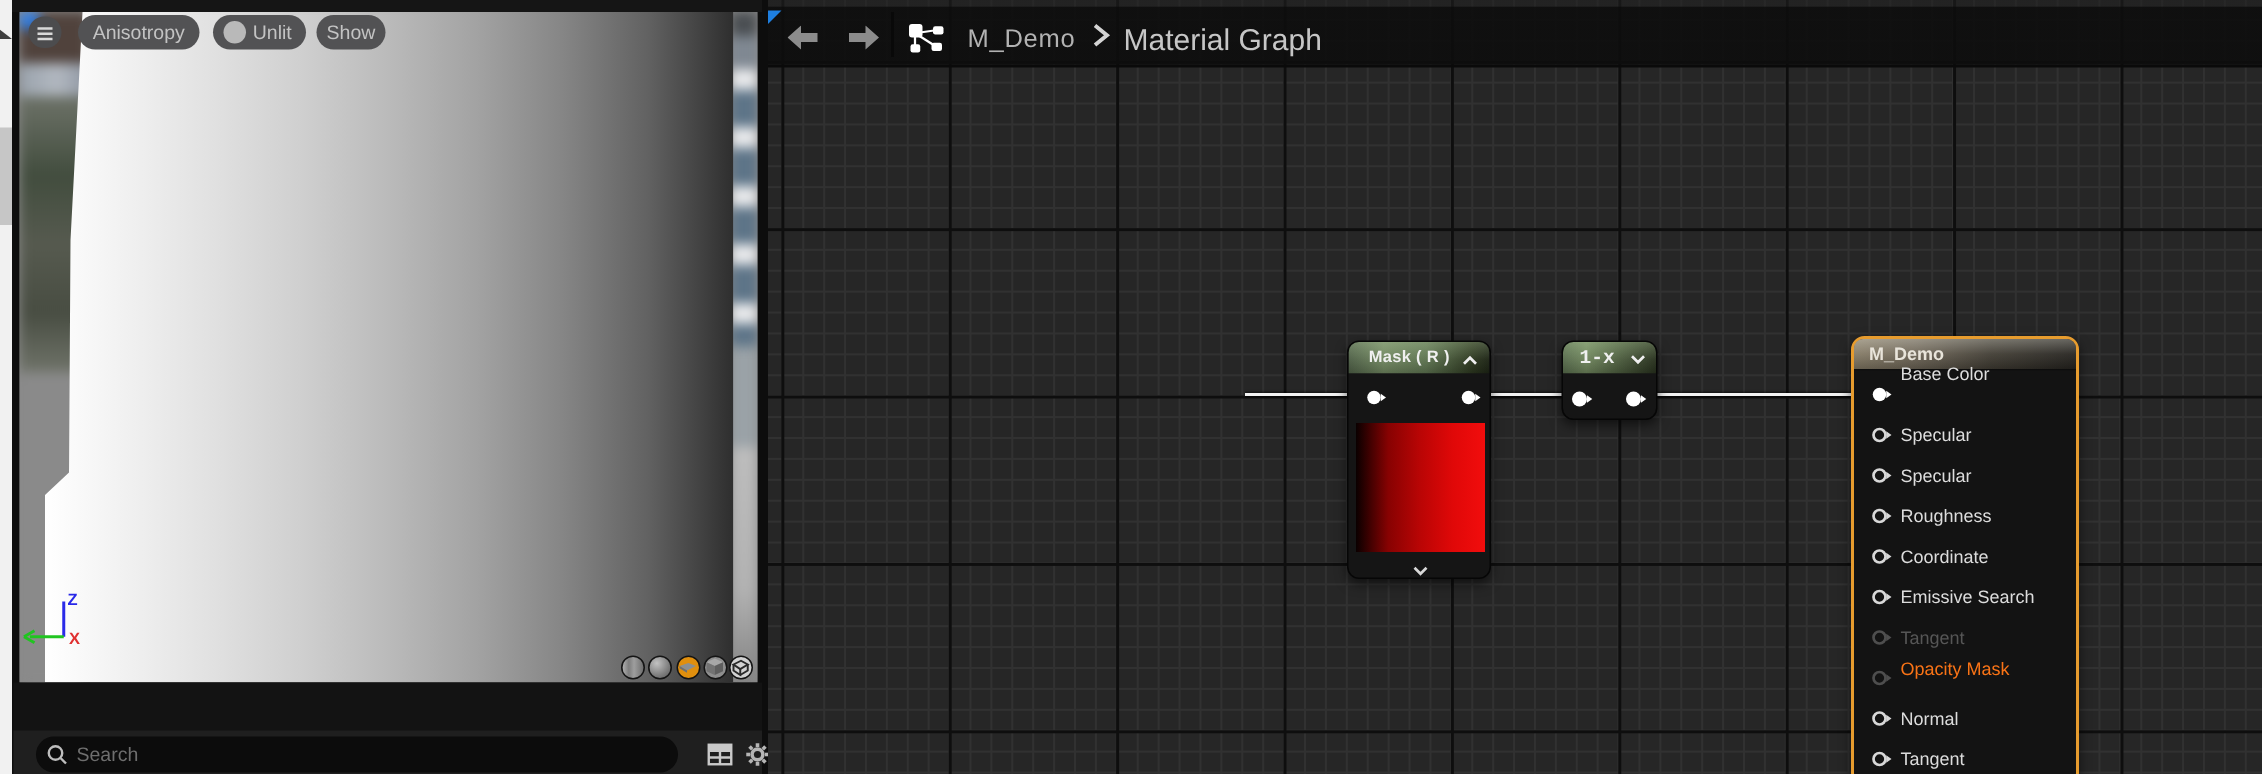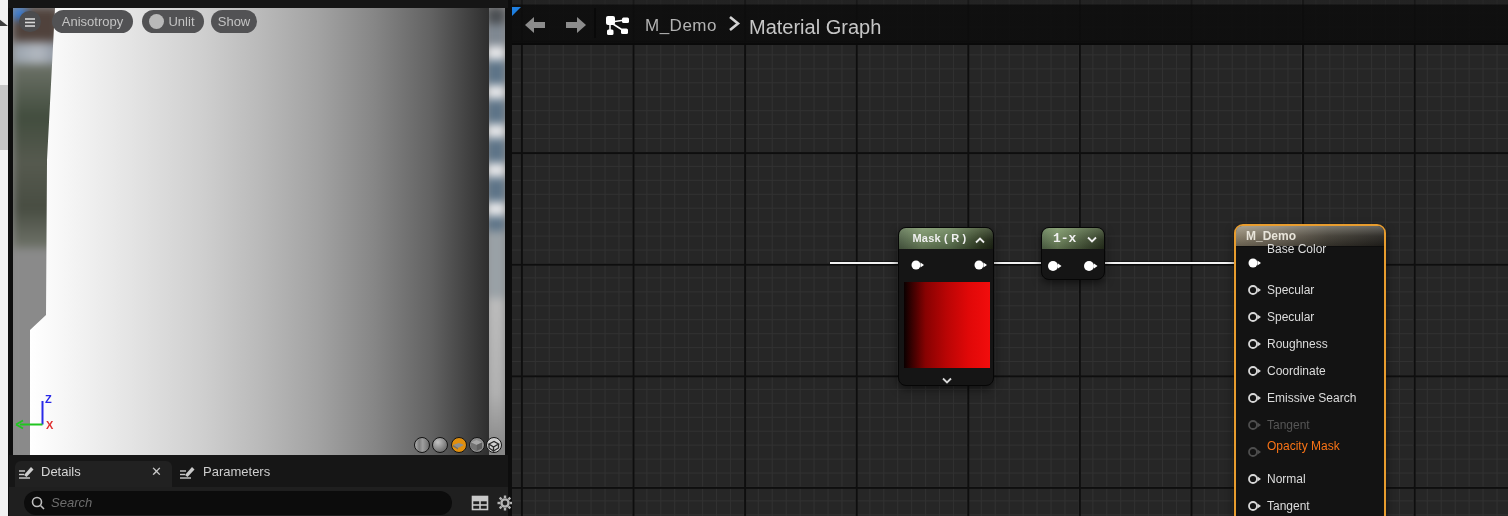--- a/index.html
+++ b/index.html
@@ -29,21 +29,21 @@
     color:#c3c3c3; font-size:13px; line-height:23px; text-align:center; top:2px; }
 
   
   .shapebtn { position:absolute; width:16px; height:16px; border-radius:8px; top:429px; border:1.5px solid #141414; }
 
   
   #details { left:9px; top:455px; width:499px; height:61px; background:#131313; }
   #tabbar { position:absolute; left:0; top:0; width:499px; height:32px; background:#161616; }
   #tab1 { position:absolute; left:6px; top:6px; width:157px; height:26px; background:#212121; border-radius:6px 6px 0 0; }
   #searchband { position:absolute; left:0; top:32px; width:499px; height:29px; background:#1f1f1f; }
-  #searchbox { position:absolute; left:15px; top:4px; width:428px; height:24px; background:#0c0c0c; border-radius:12px;font-style:italic; }
+  #searchbox { position:absolute; left:15px; top:4px; width:428px; height:24px; background:#0c0c0c; border-radius:12px; }
 
   
   #graph { left:512px; top:0; width:996px; height:516px; background-color:#262626;
     background-image:
       linear-gradient(#0e0e0e 0px, #0e0e0e 2px, transparent 2px),
       linear-gradient(90deg,#0e0e0e 0px, #0e0e0e 2px, transparent 2px),
       linear-gradient(#313131 0px, #313131 1px, transparent 1px),
       linear-gradient(90deg,#313131 0px, #313131 1px, transparent 1px);
     background-size:111.6px 111.6px,111.6px 111.6px,13.95px 13.95px,13.95px 13.95px;
     background-position:8.9px 40.5px,8.9px 40.5px,8.9px 12.6px,8.9px 12.6px;
@@ -135,42 +135,20 @@
           <g fill="none" stroke="#2a2a2a" stroke-width="1.3">
             <polygon points="2,5 7,2.5 11.5,5 6.5,8"></polygon>
             <polyline points="2,5 2,9 6.5,12 6.5,8"></polyline>
             <polyline points="11.5,5 11.5,9 6.5,12"></polyline>
           </g>
         </svg>
     </div>
   </div>
 
   <div class="abs" id="details">
-    <div id="tabbar">
-      <div id="tab1"></div>
-      <svg class="abs" style="left:9px;top:10px;" width="17" height="16">
-          <g stroke="#cfcfcf" stroke-width="1.4" fill="none">
-            <line x1="1" y1="6" x2="7" y2="6"></line>
-            <line x1="1" y1="9.5" x2="6" y2="9.5"></line>
-            <line x1="1" y1="13" x2="12" y2="13"></line>
-            <path d="M6 10 L13 2 L15.5 4.5 L8.5 12 Z" fill="#cfcfcf" stroke="none"></path>
-          </g>
-        </svg>
-      <div class="abs" style="left:32px;top:9px;font-size:13px;color:#d6d6d6;">Details</div>
-      <div class="abs" style="left:142px;top:9px;font-size:13px;color:#c9c9c9;">✕</div>
-      <svg class="abs" style="left:170px;top:10px;" width="17" height="16">
-          <g stroke="#c9c9c9" stroke-width="1.4" fill="none">
-            <line x1="1" y1="6" x2="7" y2="6"></line>
-            <line x1="1" y1="9.5" x2="6" y2="9.5"></line>
-            <line x1="1" y1="13" x2="12" y2="13"></line>
-            <path d="M6 10 L13 2 L15.5 4.5 L8.5 12 Z" fill="#c9c9c9" stroke="none"></path>
-          </g>
-        </svg>
-      <div class="abs" style="left:194px;top:9px;font-size:13px;color:#cdcdcd;">Parameters</div>
-    </div>
     <div id="searchband">
       <div id="searchbox">
         <svg class="abs" style="left:6px;top:4px;" width="16" height="16">
             <circle cx="7" cy="7" r="4.5" stroke="#bdbdbd" stroke-width="1.6" fill="none"></circle>
             <line x1="10.5" y1="10.5" x2="14" y2="14" stroke="#bdbdbd" stroke-width="1.6"></line>
           </svg>
         <div class="abs" style="left:27px;top:4px;font-size:13px;color:#6e6e6e;">Search</div>
       </div>
       <svg class="abs" style="left:462px;top:7px;" width="18" height="18">
           <g stroke="#c9c9c9" fill="none" stroke-width="1.6">

